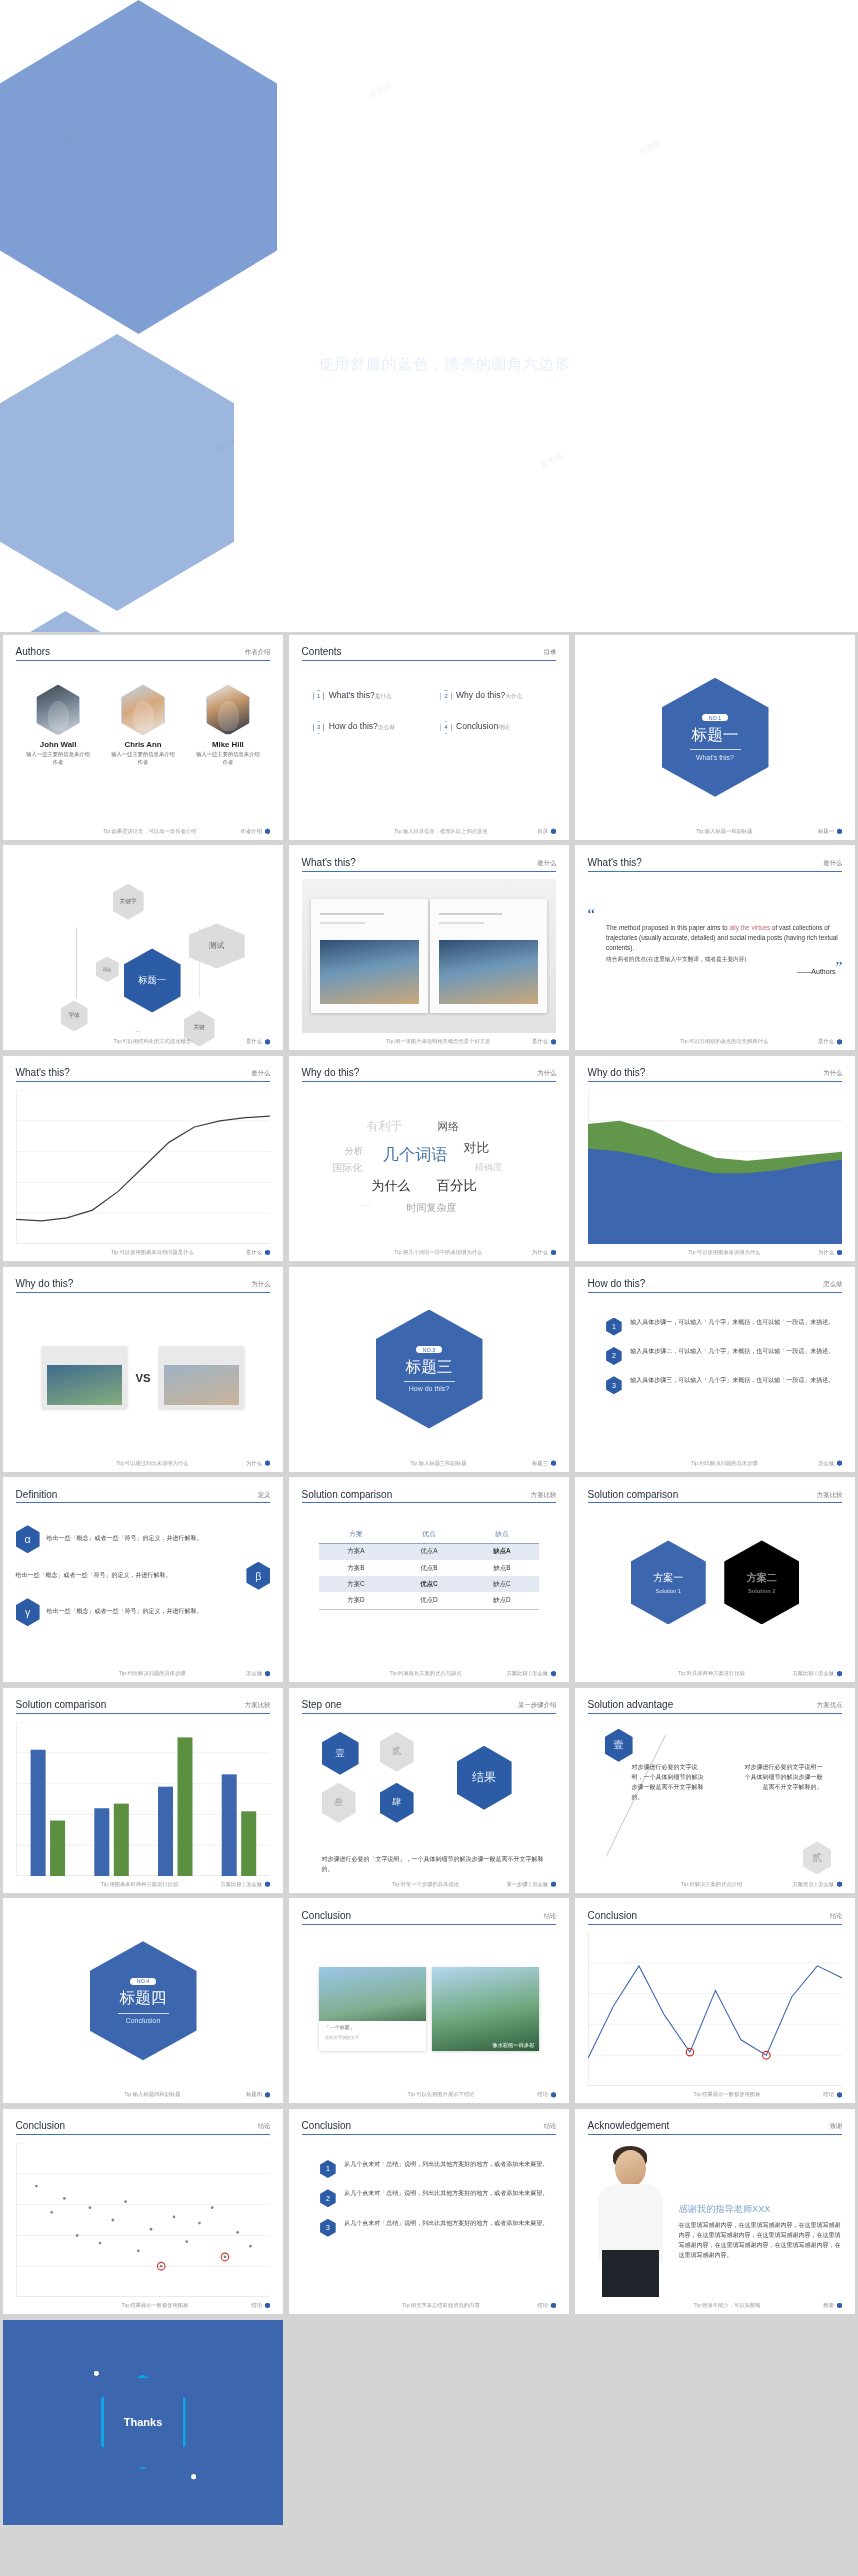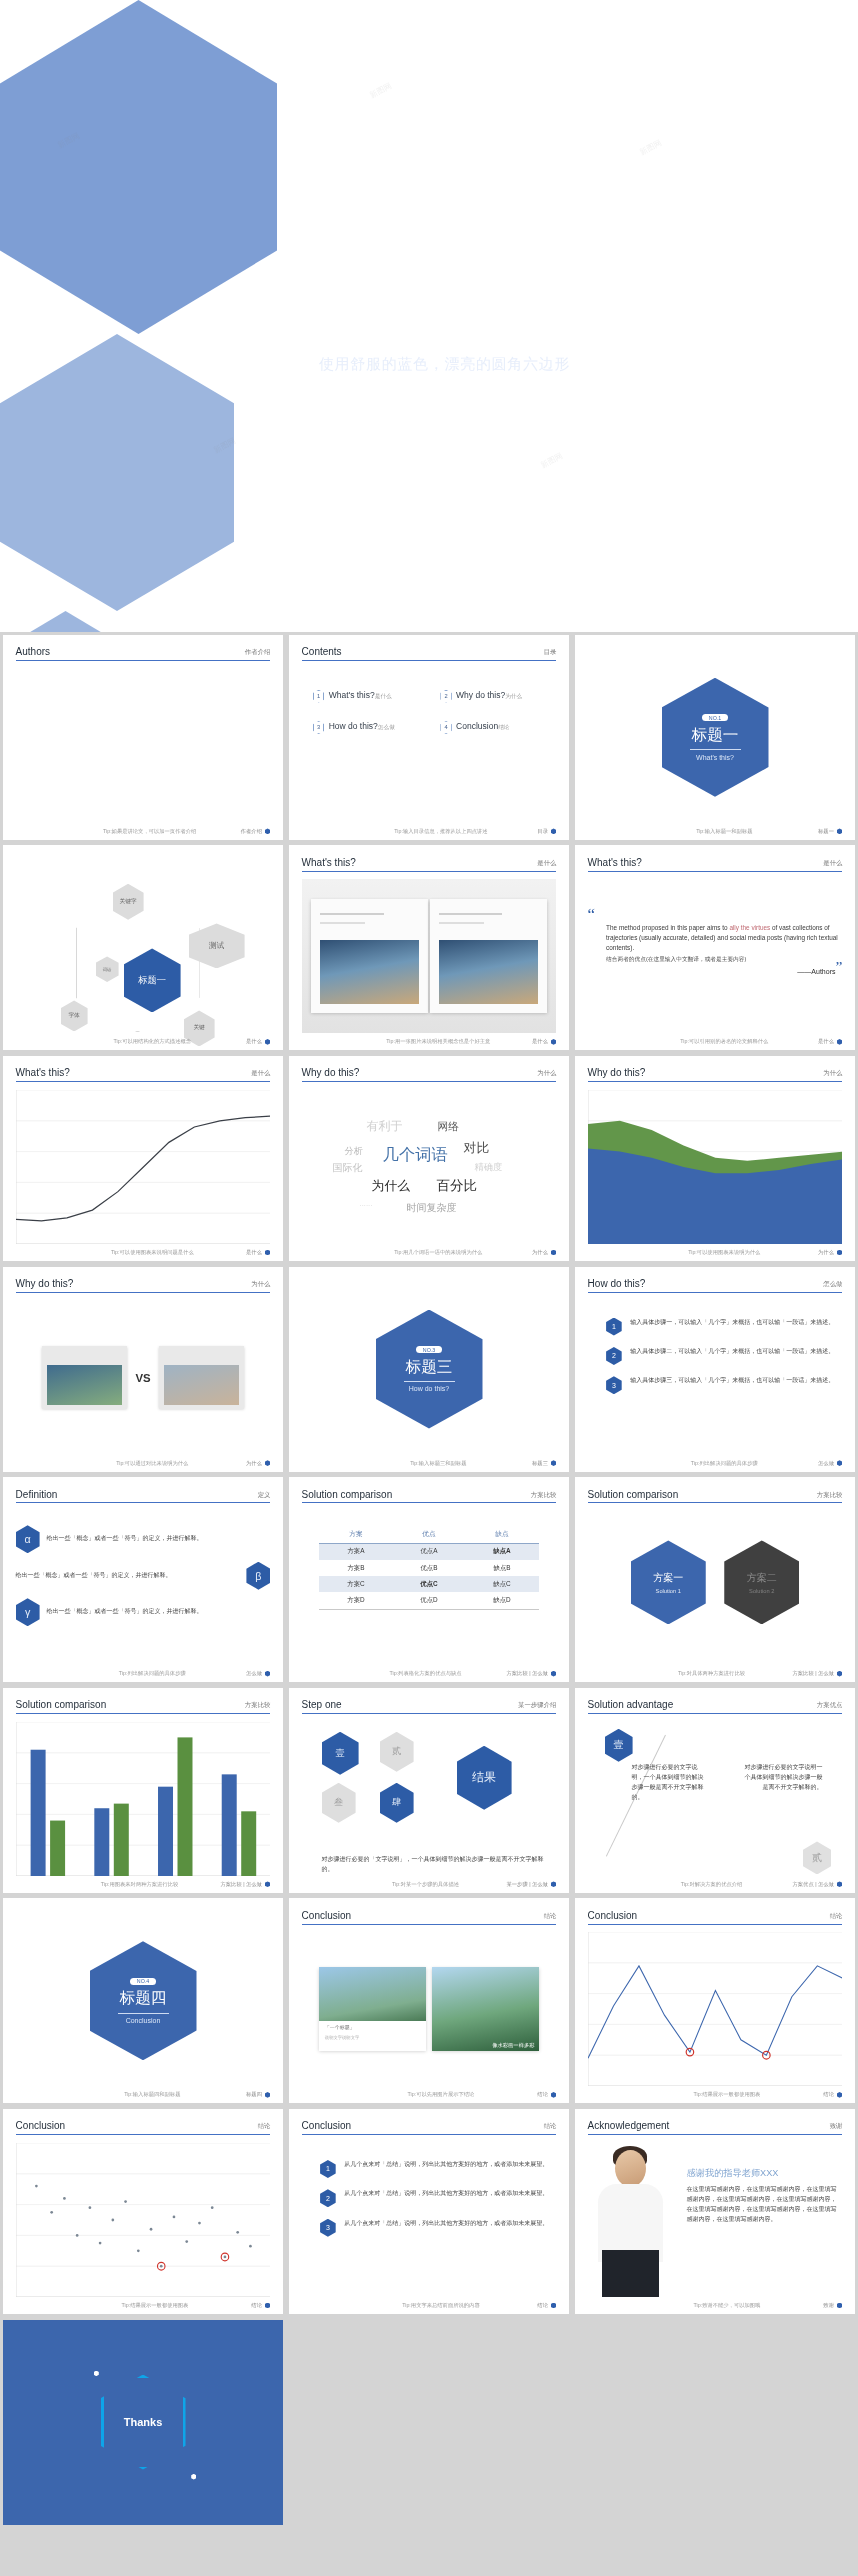--- a/index.html
+++ b/index.html
@@ -203,21 +203,21 @@
   .red{color:#e03028;font-weight:700;}
 
   
   .schemes{display:flex;justify-content:center;align-items:center;gap:18.5px;height:100%;padding-bottom:11.4px;}
   .schex{
     width:75px;height:84px;border-radius:10px;
     clip-path: polygon(50% 0%, 100% 25%, 100% 75%, 50% 100%, 0% 75%, 0% 25%);
     display:flex;flex-direction:column;align-items:center;justify-content:center;
   }
   .schex.b{background:#3c66ad;color:#fff;}
-  .schex.g{background:#404040;color:#8c8c8c;}
+  .schex.g{background:#000000;color:#8c8c8c;font-weight:bold;}
   .schex .t{font-size:10px;}
   .schex .s{font-size:5.7px;margin-top:2.8px;opacity:.85;}
 
   
   .steps{position:relative;height:100%;}
   .sthex{
     position:absolute;border-radius:5px;
     clip-path: polygon(50% 0%, 100% 25%, 100% 75%, 50% 100%, 0% 75%, 0% 25%);
     display:flex;align-items:center;justify-content:center;font-size:9.2px;
   }
@@ -241,21 +241,21 @@
   .ccards{display:flex;gap:5.7px;height:100%;align-items:center;justify-content:center;}
   .ccard{width:107px;height:84px;background:#fff;box-shadow:0 0.7px 3.6px rgba(0,0,0,.2);position:relative;overflow:hidden;}
   .ccard .im{position:absolute;left:0;right:0;top:0;height:64%;
     background:linear-gradient(170deg,#9cc7e8 0%,#7fae8f 70%,#4a7a55 100%);}
   .ccard.r .im{height:100%;background:linear-gradient(170deg,#b3d7f0 0%,#6fa77d 55%,#2e5f3c 100%);}
   .ccard .cap{position:absolute;left:5.7px;top:68%;font-size:5px;color:#666;}
   .ccard .cap2{position:absolute;left:5.7px;top:80%;font-size:4.3px;color:#aaa;}
   .ccap-r{position:absolute;right:4.3px;bottom:2.8px;font-size:5.3px;color:#fff;}
 
   
-  .ack{display:flex;height:100%;gap:15px;align-items:flex-start;}
+  .ack{display:flex;height:100%;gap:7px;align-items:center;}
   .ack-ph{width:84px;height:100%;position:relative;overflow:hidden;}
   .ack-ph .head{position:absolute;left:27px;top:7px;width:31px;height:37px;border-radius:50%;
     background:linear-gradient(160deg,#e8c9a8,#c79a74);}
   .ack-ph .hair{position:absolute;left:25.6px;top:2.8px;width:34px;height:21px;border-radius:50% 50% 30% 30%;background:#3a2b23;}
   .ack-ph .body{position:absolute;left:10px;top:41px;width:65px;height:78px;background:#f6f6f6;border-radius:18.5px 18.5px 0 0;}
   .ack-ph .skirt{position:absolute;left:14px;top:107px;width:57px;height:57px;background:#20242b;}
   .ack-txt{flex:1;padding-top:24px;}
   .ack-h{font-size:9.2px;color:#7fa3cf;margin-bottom:3.6px;}
   .ack-p{font-size:6px;line-height:1.7;color:#3d3d3d;}
 
@@ -289,20 +289,39 @@
   <div class="wm" style="left:540px;top:455px;">新图网</div>
 </div>
 
 <div class="grid">
 
   <div class="cell">
       <div class="slide">
     <div class="sl-head">
       <span class="sl-h-en">Authors</span>
       <span class="sl-h-cn">作者介绍</span>
+    </div>
+    <div class="body">
+      <div class="authors">
+        <div class="author">
+          <div class="av a1"></div>
+          <div class="au-name">John Wall</div>
+          <div class="au-desc">输入一些主要的信息来介绍作者</div>
+        </div>
+        <div class="author">
+          <div class="av a2"></div>
+          <div class="au-name">Chris Ann</div>
+          <div class="au-desc">输入一些主要的信息来介绍作者</div>
+        </div>
+        <div class="author">
+          <div class="av a3"></div>
+          <div class="au-name">Mike Hill</div>
+          <div class="au-desc">输入一些主要的信息来介绍作者</div>
+        </div>
+      </div>
     </div>
     <div class="sl-foot">
       <span class="tip">Tip:如果是讲论文，可以加一页作者介绍</span>
       <span class="rt">
             <span>作者介绍</span>
             <i class="dot"></i>
           </span>
     </div>
   </div>
     </div>

